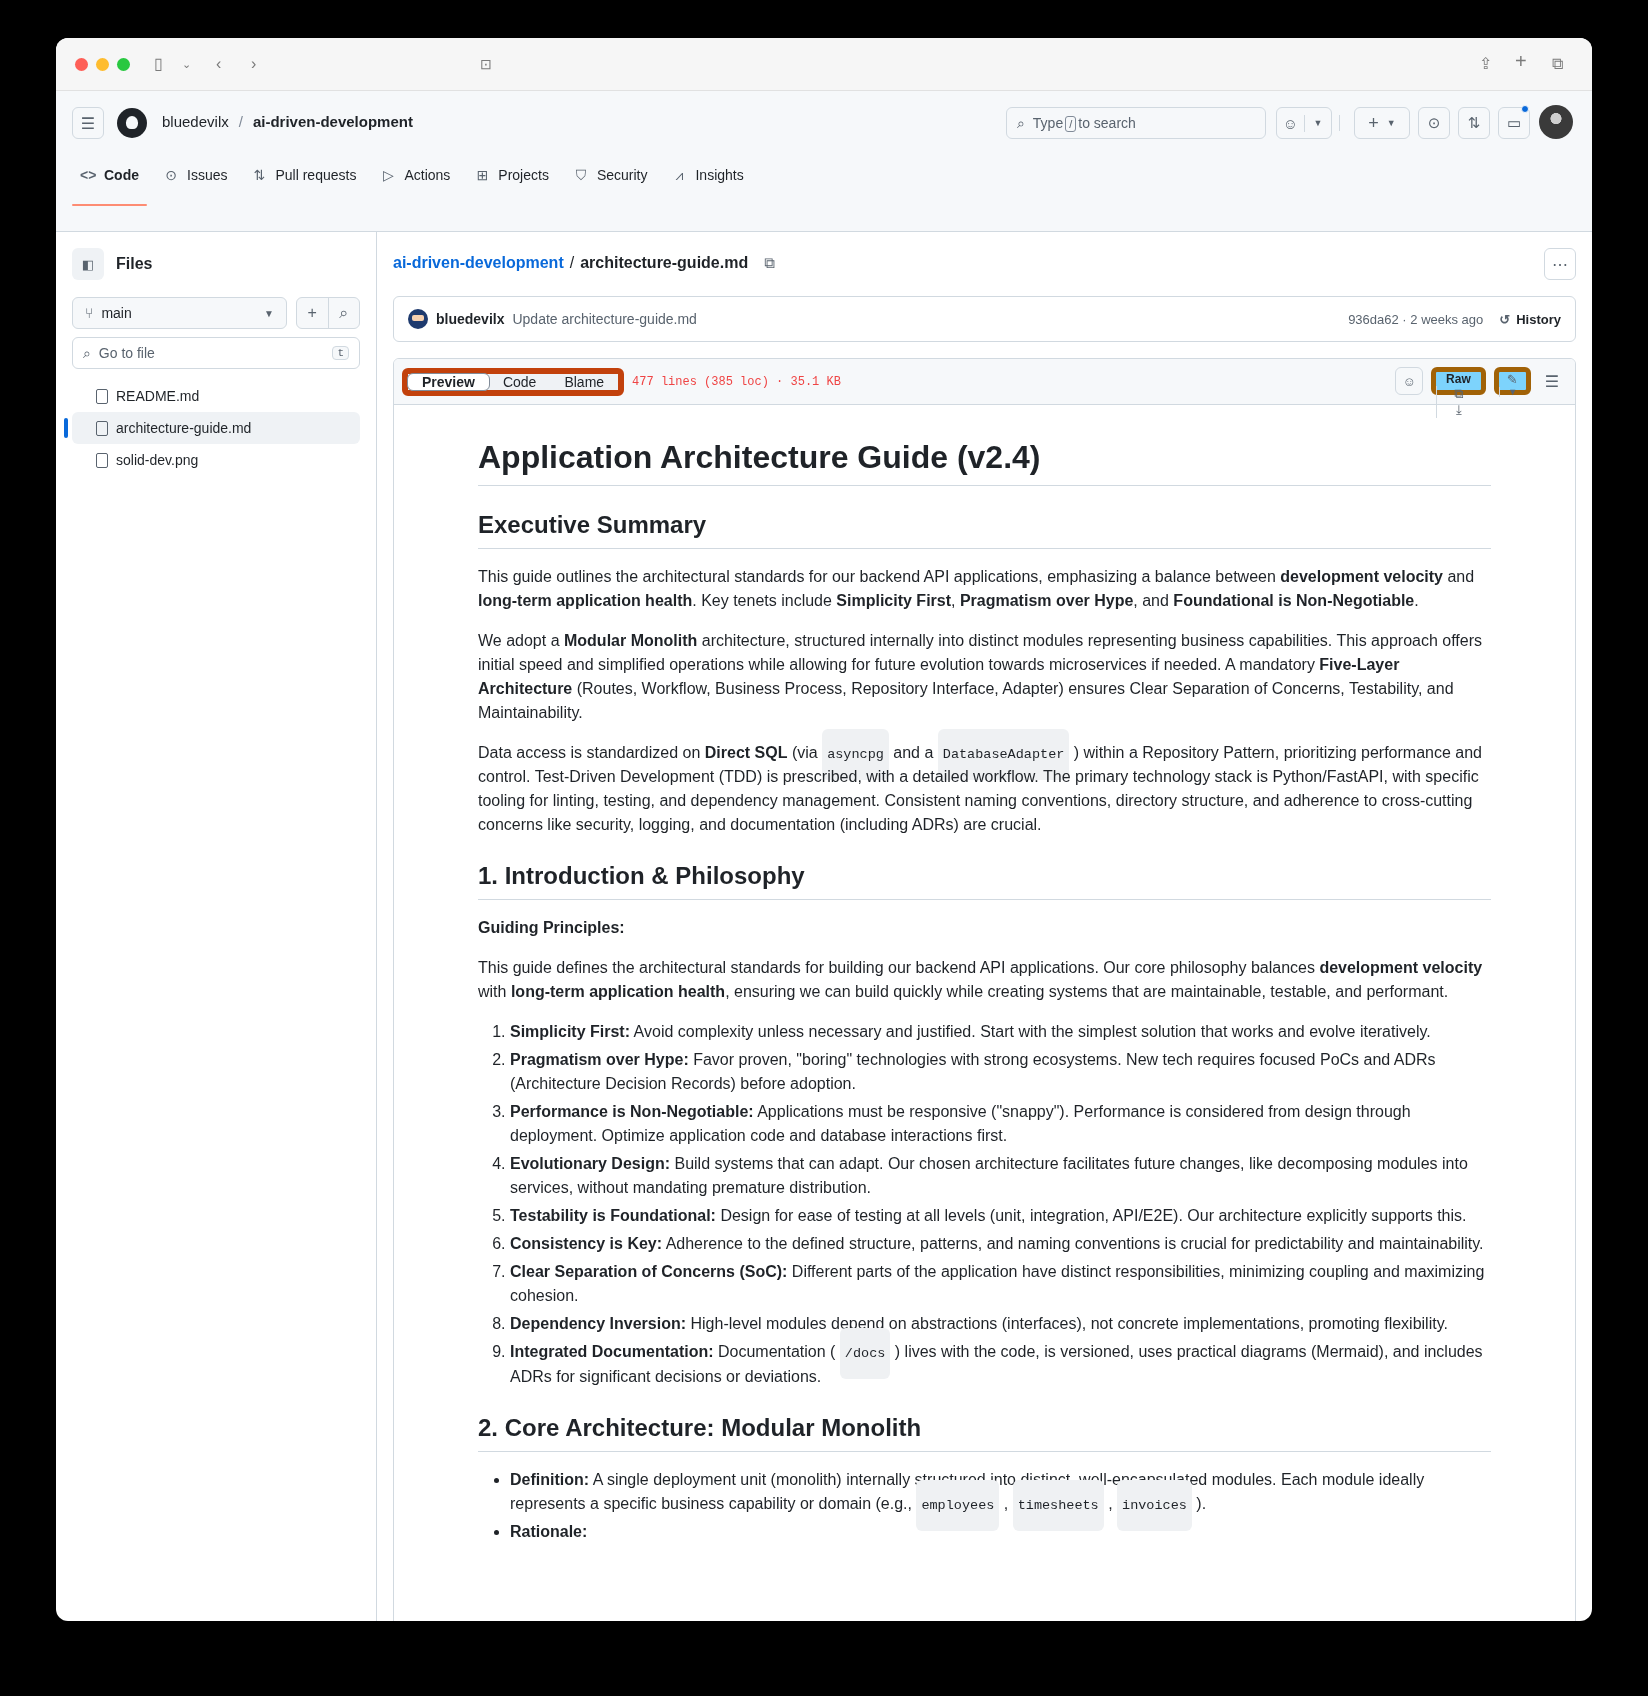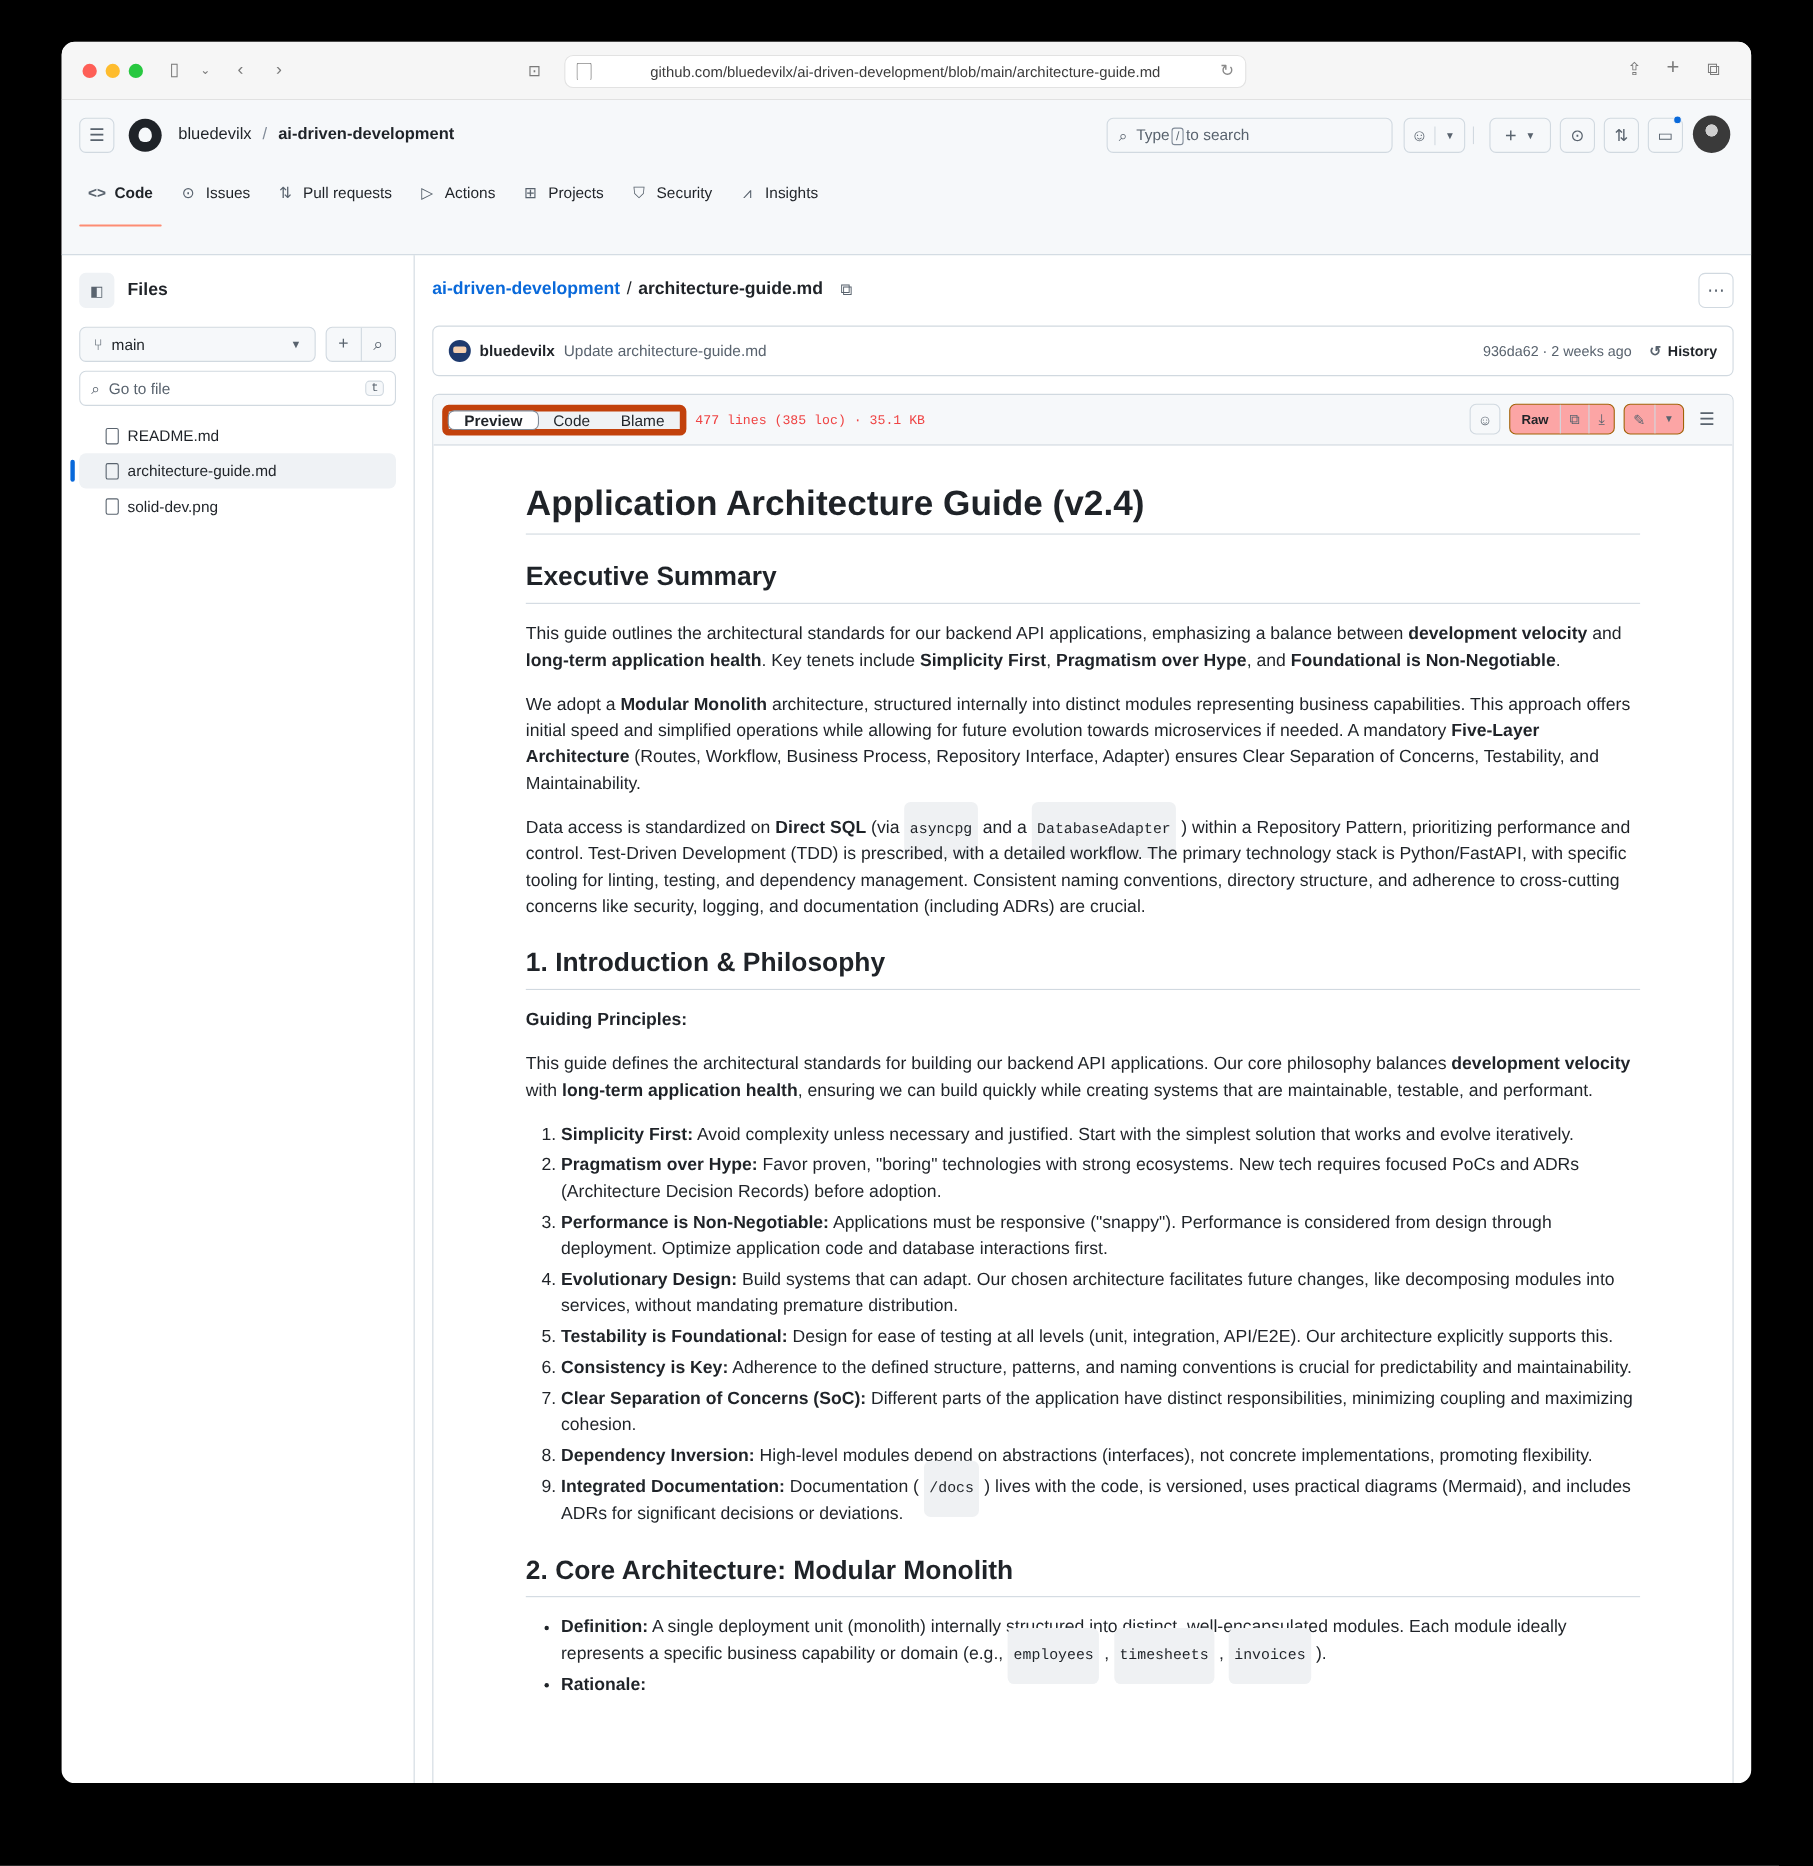--- a/index.html
+++ b/index.html
@@ -69,21 +69,21 @@
   .history { display:flex; gap: 6px; align-items:center; font-weight:bold; font-size: 13px; }
   .history .ic { color:#59636e; }
   .file-box { position:absolute; left:16px; right:16px; top: 126px; bottom: -2px; border:1px solid #d1d9e0; border-radius:6px 6px 0 0; overflow:hidden; }
   .file-toolbar { height: 46px; background:#f6f8fa; border-bottom:1px solid #d1d9e0; display:flex; align-items:center; padding: 0 8px; position:relative; }
   .seg { display:flex; background:#eff2f5; border-radius:6px; height: 28px; border: 6px solid #c2410c; }
   .seg span { padding: 0 14px; display:flex; align-items:center; font-size:14px; }
   .seg .on { background:#fff; border:1px solid #818b98; border-radius:6px; margin: -1px; font-weight: bold; }
   .file-info { margin-left: 8px; font-family:"Liberation Mono", monospace; font-size: 12px; color:#ef4444; }
   .tb-right { position:absolute; right: 10px; top: 8px; display:flex; gap: 8px; align-items:center; }
   .tbtn { height: 28px; border:1px solid #d1d9e0; border-radius:6px; background:#f6f8fa; display:flex; align-items:center; justify-content:center; color:#59636e; font-size: 13px; min-width: 28px; }
-  .tgroup { display:flex; border:1px solid #a16207; border-radius:6px; height:28px; background:#fca5a5; }
+  .tgroup { display:flex; border:5px solid #a16207; border-radius:6px; height:28px; background:#7dd3fc;flex-direction:column; }
   .tgroup span { display:flex; align-items:center; justify-content:center; padding: 0 8px; font-size:13px; color:#59636e; }
   .tgroup span + span { border-left:1px solid #d1d9e0; }
   .tgroup .raw { color:#1f2328; font-weight:bold; font-size: 12px; padding: 0 10px; }
   .toc { color:#59636e; font-size: 16px; padding: 0 6px; }
   
   .md { padding: 32px 84px 0 84px; font-size: 16px; line-height: 1.5; color:#1f2328; }
   .md h1 { font-size: 32px; font-weight: bold; padding-bottom: 8px; border-bottom: 1px solid #d1d9e0; margin-bottom: 16px; line-height: 1.25; }
   .md h2 { font-size: 24px; font-weight: bold; padding-bottom: 8px; border-bottom: 1px solid #d1d9e0; margin: 24px 0 16px; line-height: 1.25; }
   .md p { margin-bottom: 16px; }
   .md code { font-family:"Liberation Mono", monospace; font-size: 13.5px; background:#eff1f3; border-radius:6px; padding: 18px 5px; }
@@ -100,25 +100,20 @@
     <div class="traffic">
       <span class="t-red"></span>
       <span class="t-yellow"></span>
       <span class="t-green"></span>
     </div>
     <span class="sb-icon" style="left:98px">▯</span>
     <span class="sb-icon" style="left:126px;font-size:11px">⌄</span>
     <span class="sb-icon" style="left:160px">‹</span>
     <span class="sb-icon" style="left:195px">›</span>
     <span class="sb-icon" style="left:424px;font-size:14px">⊡</span>
-    <div class="urlbar">
-      <span class="lefticon"></span>
-      <span>github.com/bluedevilx/ai-driven-development/blob/main/architecture-guide.md</span>
-      <span class="reload">↻</span>
-    </div>
     <span class="sb-icon" style="left:1423px">⇪</span>
     <span class="sb-icon" style="left:1459px;font-size:20px;top:12px">+</span>
     <span class="sb-icon" style="left:1496px">⧉</span>
   </div>
 
   <div class="gh-header">
     <div class="hamburger">
         <span>☰</span>
       </div>
     <div class="gh-logo"></div>

